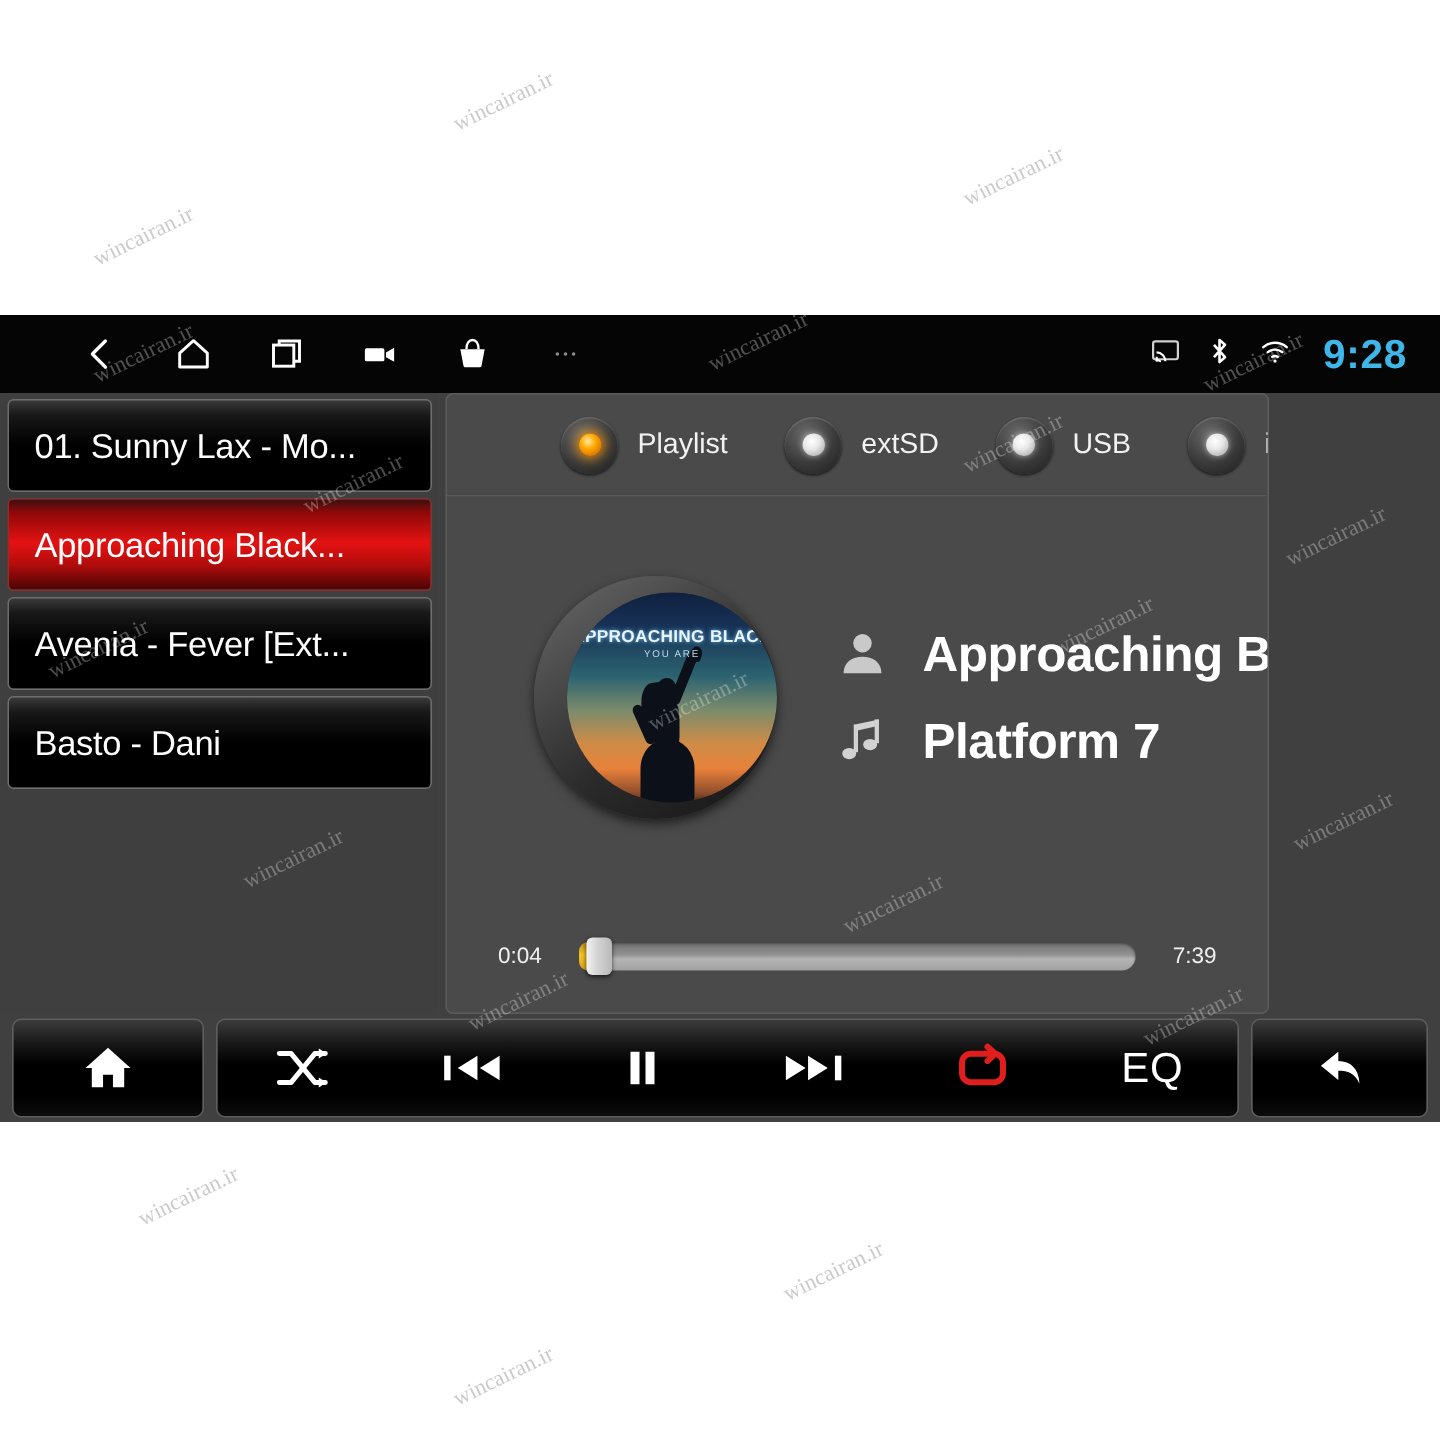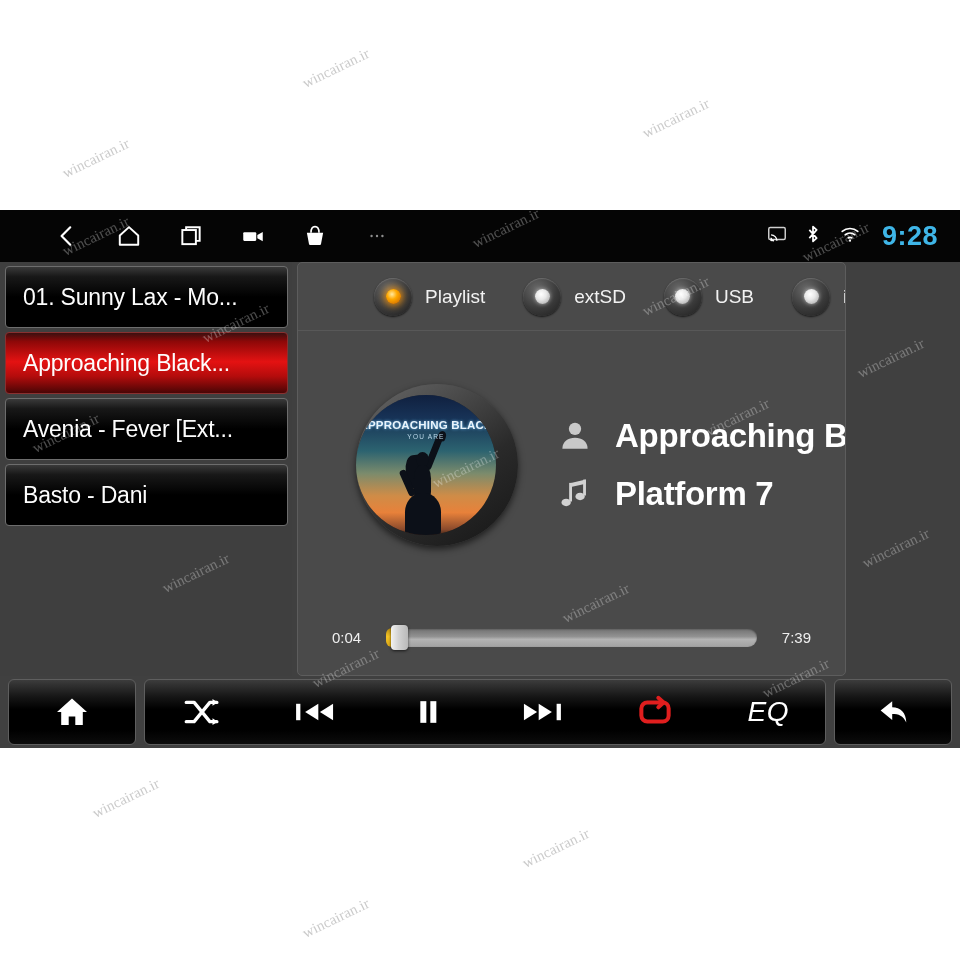--- a/index.html
+++ b/index.html
@@ -188,21 +188,21 @@
   
   #art-wrap {
     margin-left: 58px;
     width: 162px;
     height: 162px;
     border-radius: 50%;
     background: linear-gradient(145deg, #6a6a6a 0%, #2a2a2a 60%, #161616 100%);
     box-shadow: 0 3px 7px rgba(0,0,0,0.6);
     display: flex;
     align-items: center;
-    justify-content: flex-start;
+    justify-content: flex-end;
     flex: 0 0 auto;
   }
   #art {
     width: 140px;
     height: 140px;
     border-radius: 50%;
     overflow: hidden;
     position: relative;
     box-shadow: inset 0 0 5px rgba(0,0,0,0.8);
   }
@@ -345,21 +345,20 @@
   }
   .ctl-group {
     height: 66px;
     border-radius: 6px;
     border: 1px solid #5e5e5e;
     box-sizing: border-box;
     background: linear-gradient(to bottom, #3c3c3c 0%, #161616 26%, #000000 46%, #000000 78%, #0c0c0c 100%);
     display: flex;
     align-items: center;
     justify-content: space-around;
-    font-style: italic;
   }
   #ctl-home { width: 128px; justify-content: center; }
   #ctl-mid  { flex: 1 1 auto; }
   #ctl-back { width: 118px; justify-content: center; }
   .ctl-btn {
     flex: 1 1 0;
     height: 66px;
     display: flex;
     align-items: center;
     justify-content: center;

